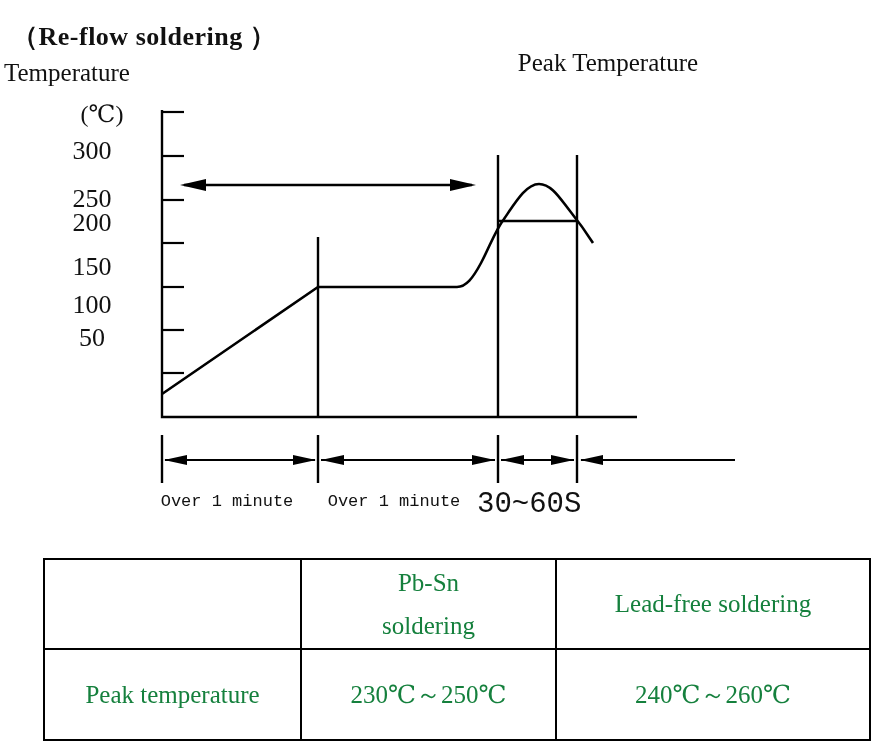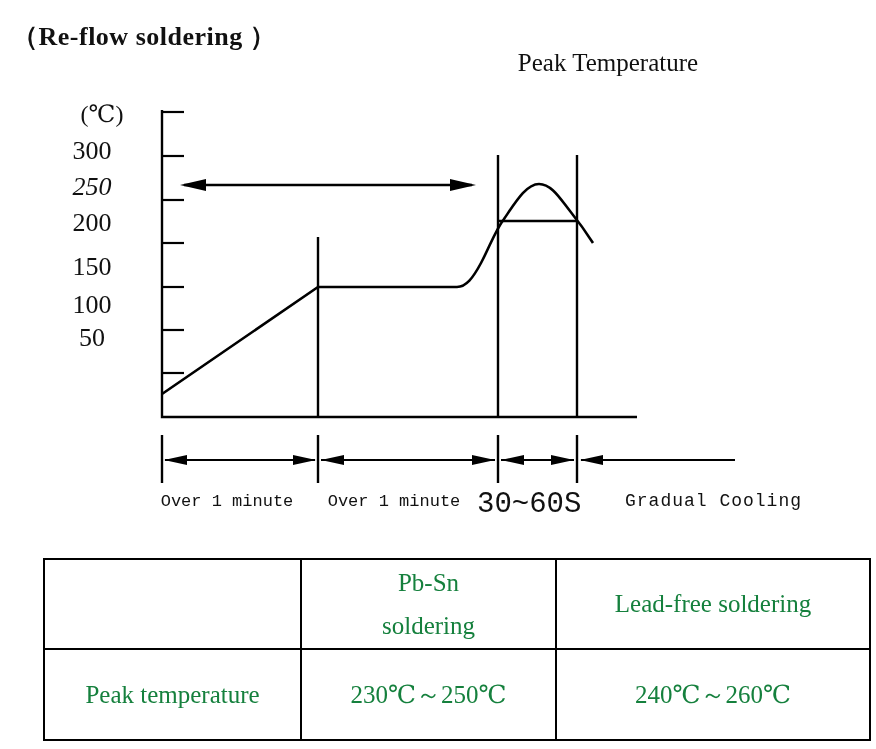--- a/index.html
+++ b/index.html
@@ -60,34 +60,34 @@
   .temp-table tr.hdr td { height: 88px; }
   .temp-table tr.val td { height: 89px; }
   .two-line { line-height: 43px; }
 </style>
 </head>
 <body>
 
 <div class="stage">
 
   <div class="abs fig-title">（Re-flow soldering ）</div>
+  <div class="abs y-title">Temperature</div>
   <div class="abs y-unit">(℃)</div>
   <div class="abs peak-label">Peak Temperature</div>
 
   <div class="abs y-tick-label" style="top:136px;">300</div>
-  <div class="abs y-tick-label" style="top:172px;font-style:italic;">250</div>
+  <div class="abs y-tick-label" style="top:184px;">250</div>
   <div class="abs y-tick-label" style="top:208px;">200</div>
   <div class="abs y-tick-label" style="top:252px;">150</div>
   <div class="abs y-tick-label" style="top:290px;">100</div>
   <div class="abs y-tick-label" style="top:323px;">50</div>
 
   <div class="abs phase-label-mono" style="left:160px; top:492px; width:134px;">Over 1 minute</div>
   <div class="abs phase-label-mono" style="left:327px; top:492px; width:134px;">Over 1 minute</div>
   <div class="abs phase-label-serif" style="left:477px; top:488px; width:102px;">30~60S</div>
-  <div class="abs phase-label-mono" style="left:616px; top:491px; width:195px; font-size:18px; letter-spacing:1px;">Gradual Cooling</div>
 
   <svg class="abs plot" width="876" height="749" viewBox="0 0 876 749">
     <g stroke="#000000" fill="none" stroke-width="2.4">
       <path d="M162 110 L162 417 L637 417"></path>
     </g>
 
     <g stroke="#000000" stroke-width="2.2">
       <line x1="162" y1="112" x2="184" y2="112"></line>
       <line x1="162" y1="156" x2="184" y2="156"></line>
       <line x1="162" y1="200" x2="184" y2="200"></line>

